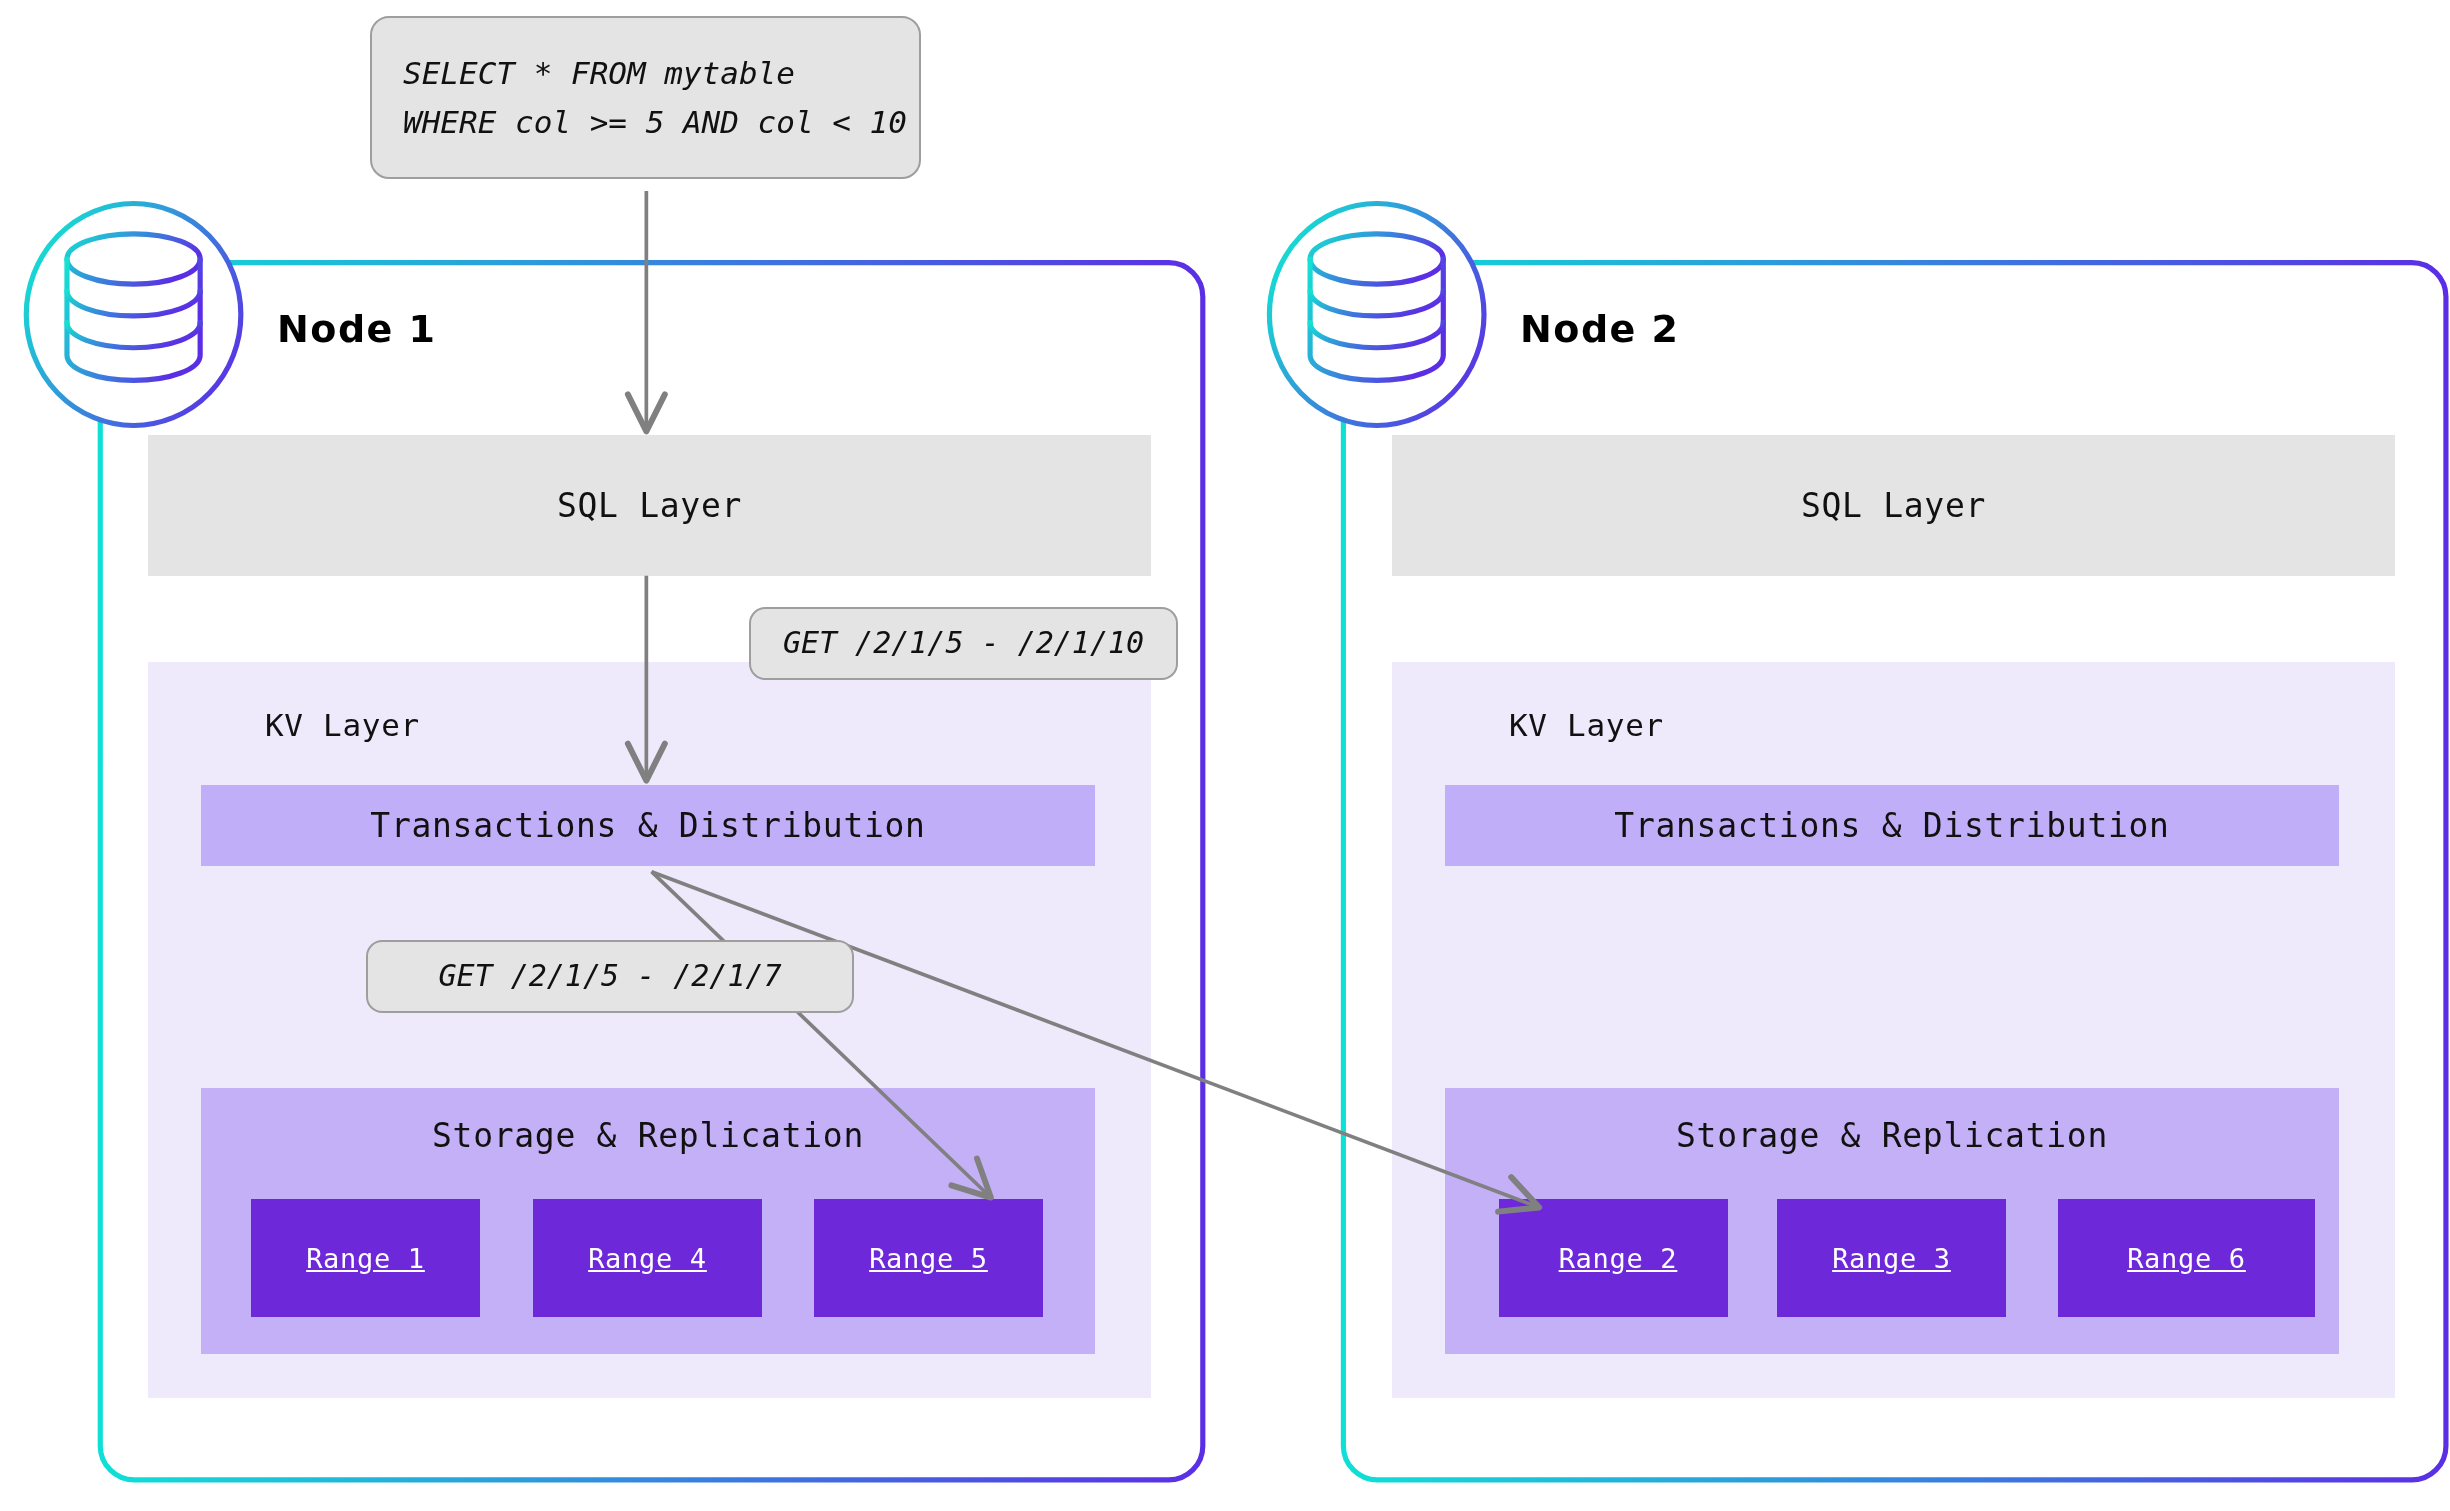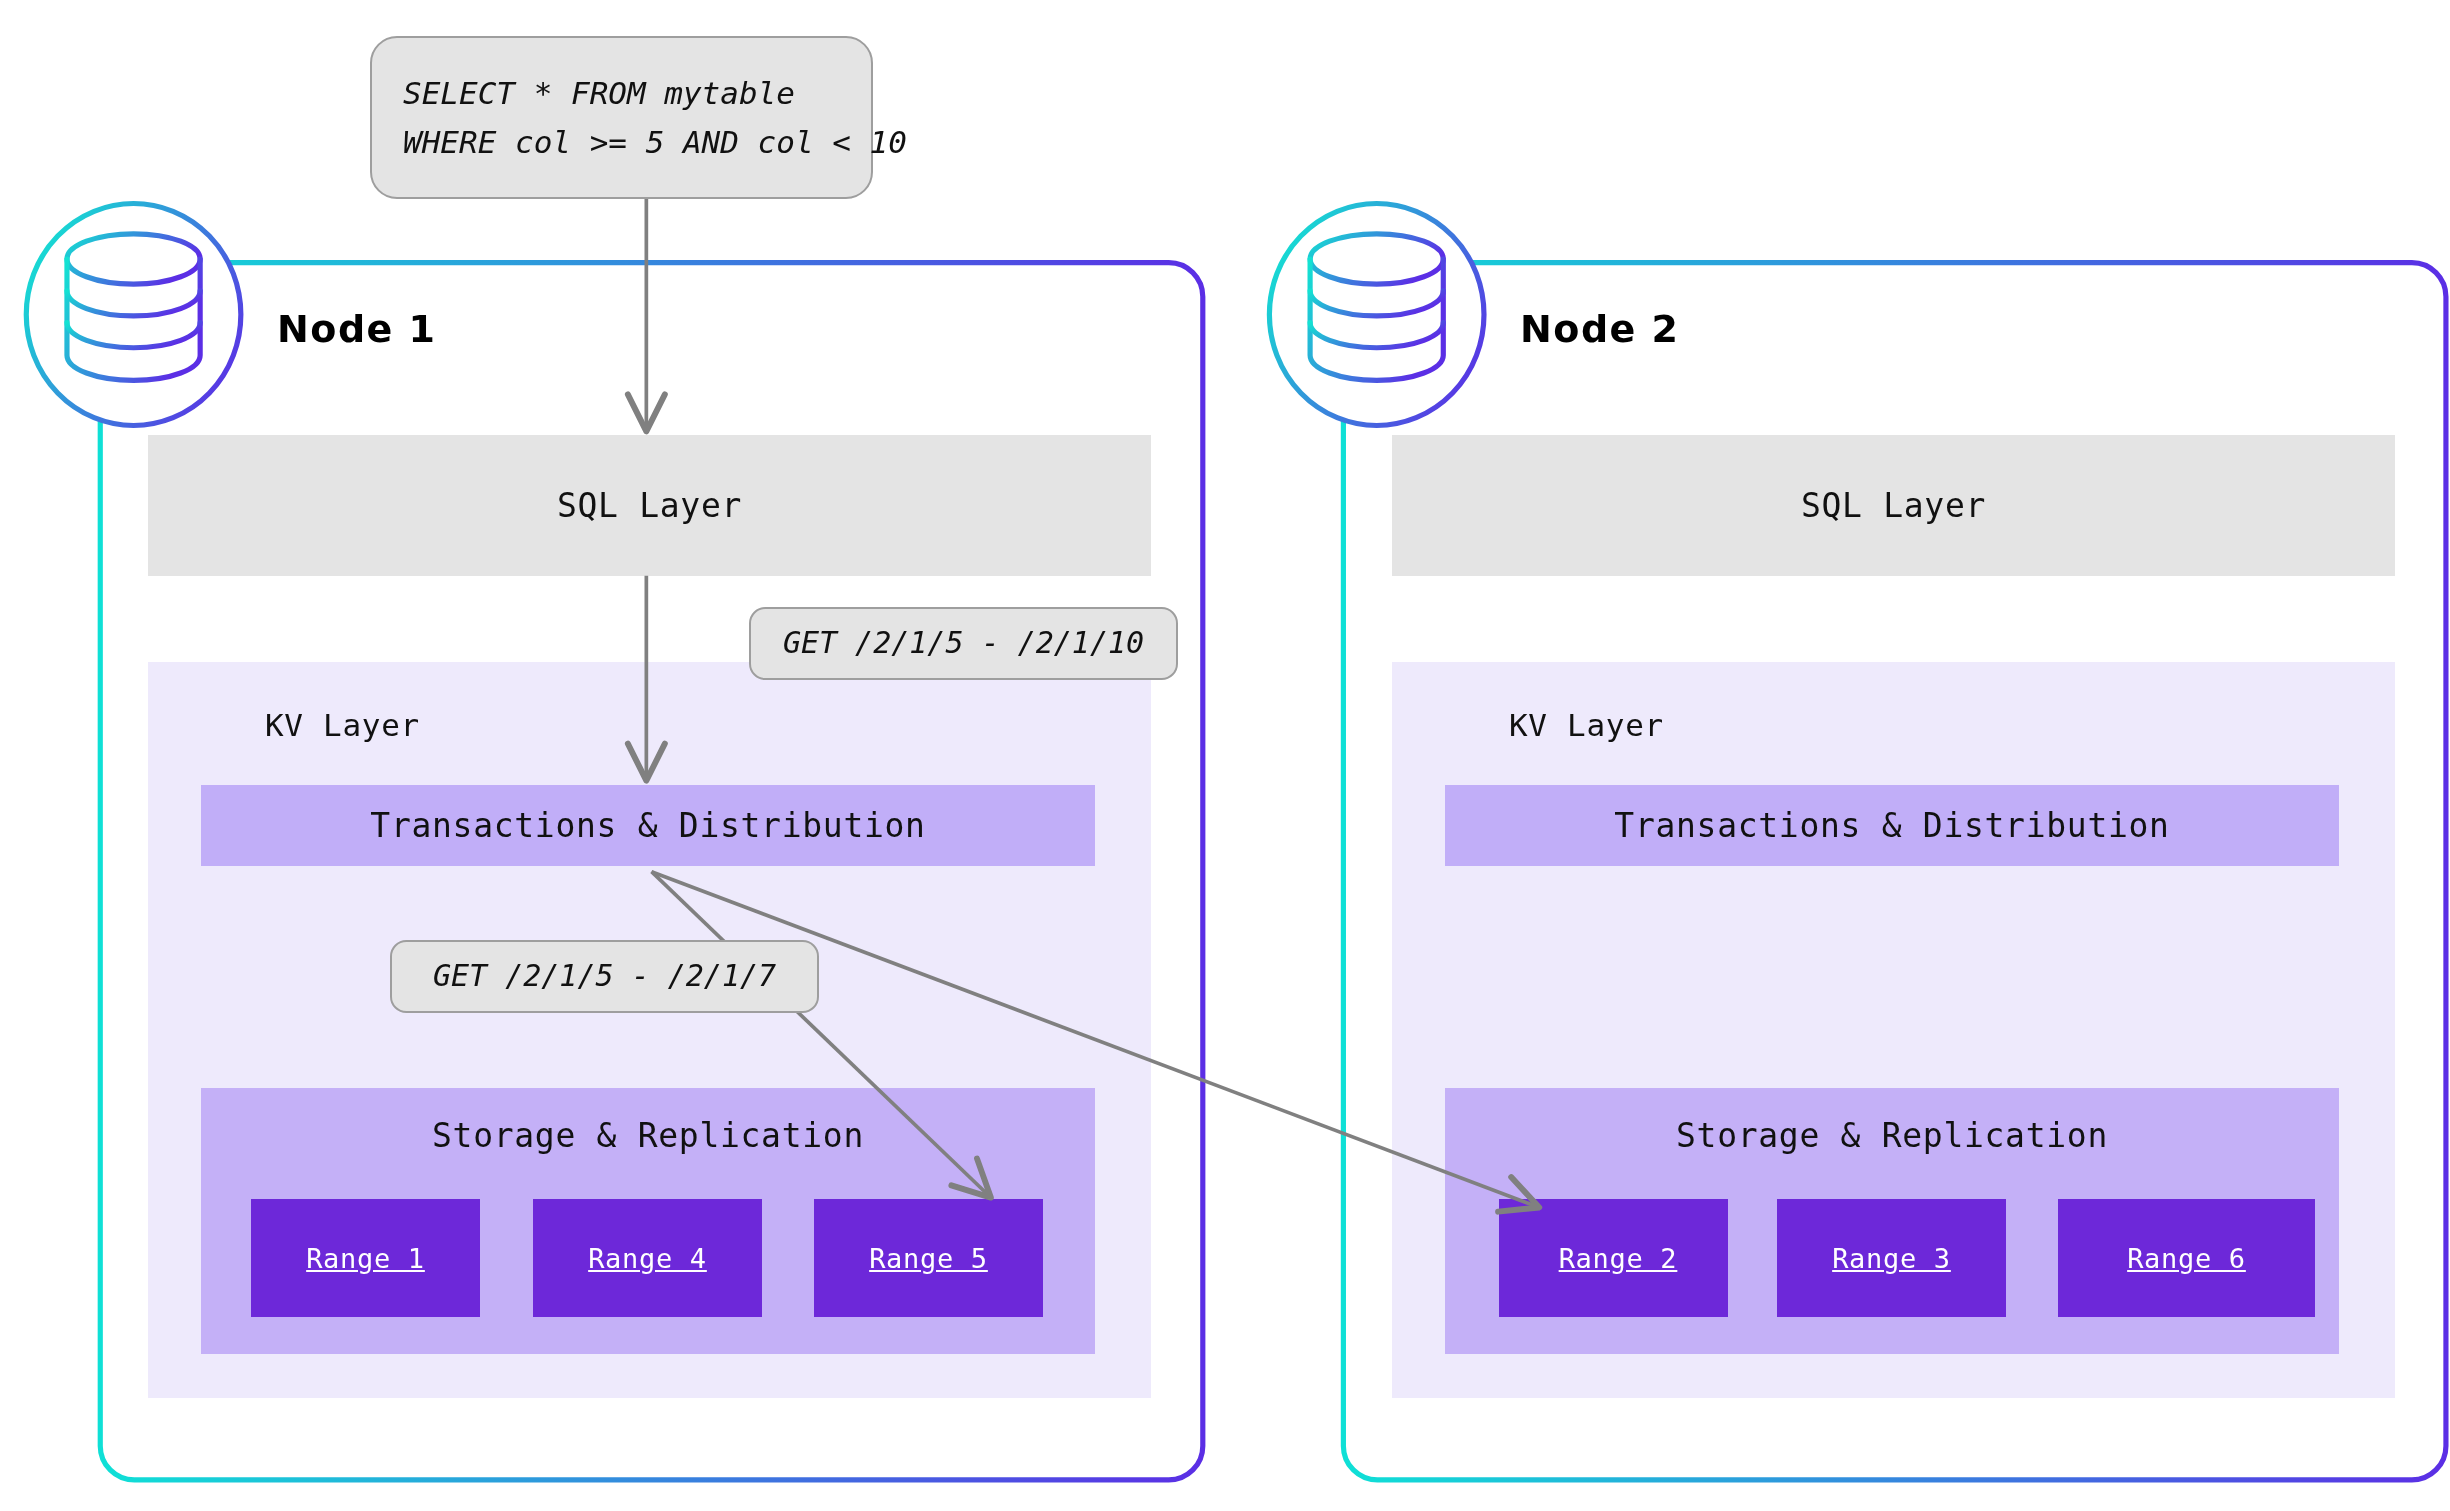--- a/index.html
+++ b/index.html
@@ -200,24 +200,24 @@
 
     <line x1="873" y1="258" x2="873" y2="578" stroke="#808080" stroke-width="5" marker-end="url(#arrowHead)"></line>
 
     <line x1="873" y1="778" x2="873" y2="1050" stroke="#808080" stroke-width="5" marker-end="url(#arrowHead)"></line>
 
     <line x1="880" y1="1178" x2="1335" y2="1615" stroke="#808080" stroke-width="5" marker-end="url(#arrowHead)"></line>
 
     <line x1="880" y1="1178" x2="2075" y2="1630" stroke="#808080" stroke-width="5" marker-end="url(#arrowHead)"></line>
   </svg>
 
-  <div class="callout query" style="left:370px; top:36px; width:503px; height:163px;border-radius:27px;">
+  <div class="callout query" style="left:370px; top:16px; width:551px; height:163px;">
     <div>SELECT * FROM mytable</div>
     <div>WHERE col &gt;= 5 AND col &lt; 10</div>
   </div>
 
   <div class="callout get" style="left:749px; top:607px; width:429px; height:73px;">GET /2/1/5 - /2/1/10</div>
 
-  <div class="callout get" style="left:366px; top:940px; width:429px; height:73px;margin-left:24px;">GET /2/1/5 - /2/1/7</div>
+  <div class="callout get" style="left:366px; top:940px; width:488px; height:73px;">GET /2/1/5 - /2/1/7</div>
 
 
 </div>
 
 
 </body></html>

